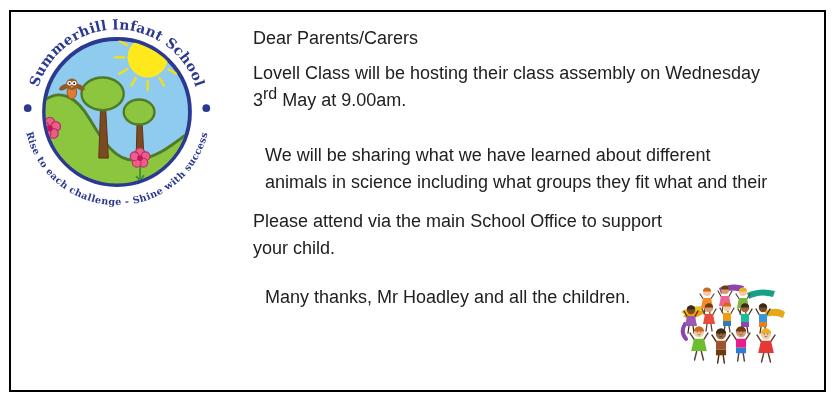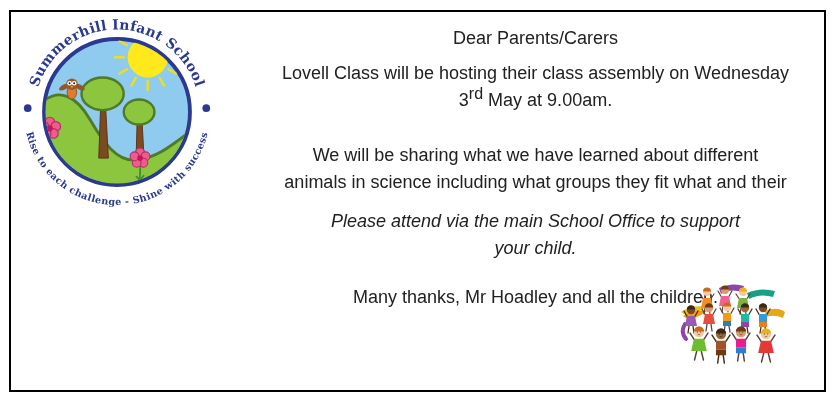--- a/index.html
+++ b/index.html
@@ -17,25 +17,25 @@
     font-size:14.5px;letter-spacing:.3px;fill:#2B3990;
   }
   .ring-bottom{
     font-family:"DejaVu Serif", serif;font-weight:bold;
     font-size:10px;letter-spacing:.4px;fill:#2B3990;
   }
   .letter{
     position:absolute;left:242px;top:0;width:565px;
     color:#212121;font-size:18px;line-height:27px;
   }
-  .letter .line{white-space:nowrap;text-align:center;}
+  .letter .line{white-space:nowrap;}
   .salutation{margin:13px 0 8px 0;}
   .p1{margin:0 0 28px 0;}
-  .p2{margin:0 0 12px 0;}
-  .p3{margin:0 0 22px 0;font-style:italic;}
+  .p2{margin:0 0 12px 12px;}
+  .p3{margin:0 0 22px 0;}
   .p4{margin:12px;}
   sup.ord{font-size:16px;line-height:0;vertical-align:super;}
   .kids-wrap{position:absolute;left:668px;top:268px;width:107px;height:88px;}
 </style>
 </head>
 <body>
 
 <div class="frame">
 
   <div class="logo-wrap">

